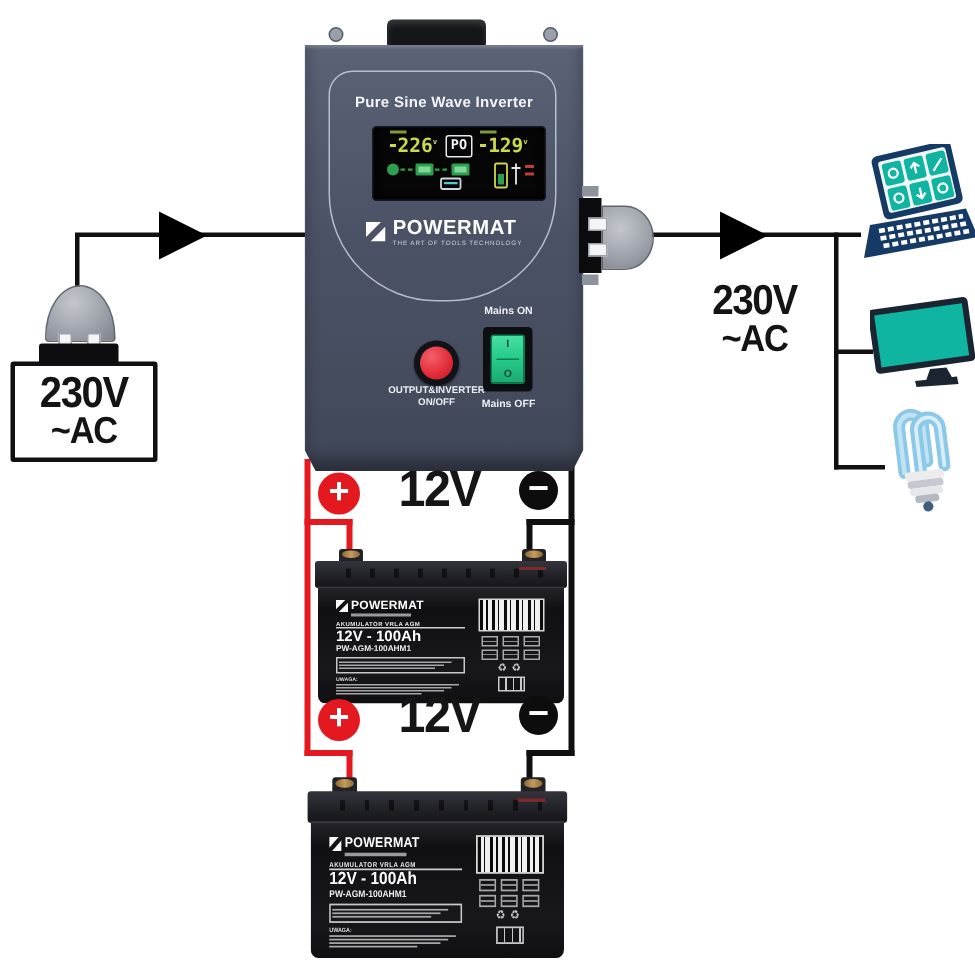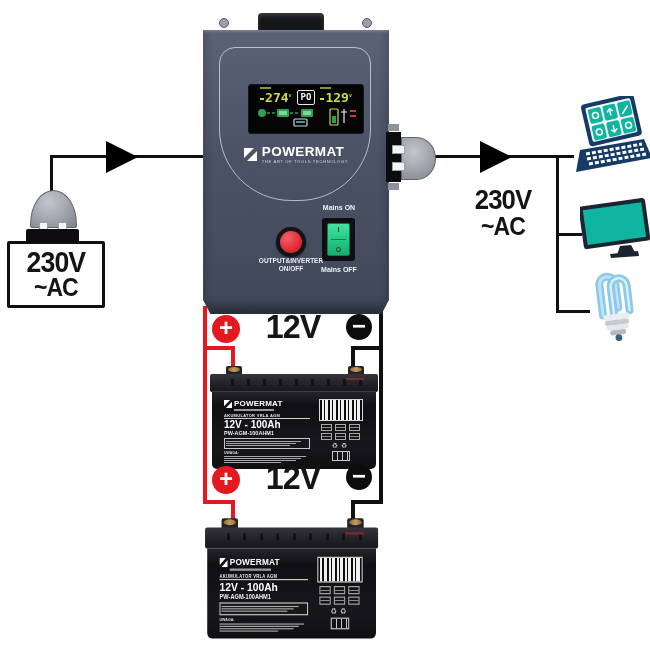--- a/index.html
+++ b/index.html
@@ -147,24 +147,25 @@
   <div class="wire" style="left:351px;top:500px;width:32px;height:4px;"></div>
   <div class="wire" style="left:351px;top:500px;width:4px;height:23px;"></div>
 
   <div class="inv-handle"></div>
   <div class="inv-screw" style="left:219px;top:18px;"></div>
   <div class="inv-screw" style="left:362px;top:18px;"></div>
 
   <div class="inverter"></div>
   <div class="panel-outline"></div>
 
+  <div class="inv-title">Pure Sine Wave Inverter</div>
 
   <div class="display">
     <div class="disp-row1">
-      <span class="disp-num"><span class="lbl"></span><span class="dash"></span><span>274</span><sup>v</sup></span>
+      <span class="disp-num"><span class="lbl"></span><span class="dash"></span><span>226</span><sup>v</sup></span>
       <span class="disp-mode">PO</span>
       <span class="disp-num"><span class="lbl"></span><span class="dash"></span><span>129</span><sup>v</sup></span>
     </div>
     <svg width="104" height="20" viewBox="0 0 104 20" style="display:block;margin:2px auto 0;">
       <circle cx="8" cy="6" r="4" fill="#2f9e4f"></circle>
       <line x1="13" y1="6" x2="22" y2="6" stroke="#2f9e4f" stroke-width="1.5" stroke-dasharray="3 2"></line>
       <rect x="23" y="2" width="12" height="8" rx="1" fill="#2f9e4f"></rect>
       <rect x="25" y="4" width="8" height="4" fill="#7fd89a"></rect>
       <line x1="36" y1="6" x2="46" y2="6" stroke="#2f9e4f" stroke-width="1.5" stroke-dasharray="3 2"></line>
       <rect x="47" y="2" width="12" height="8" rx="1" fill="#2f9e4f"></rect>

